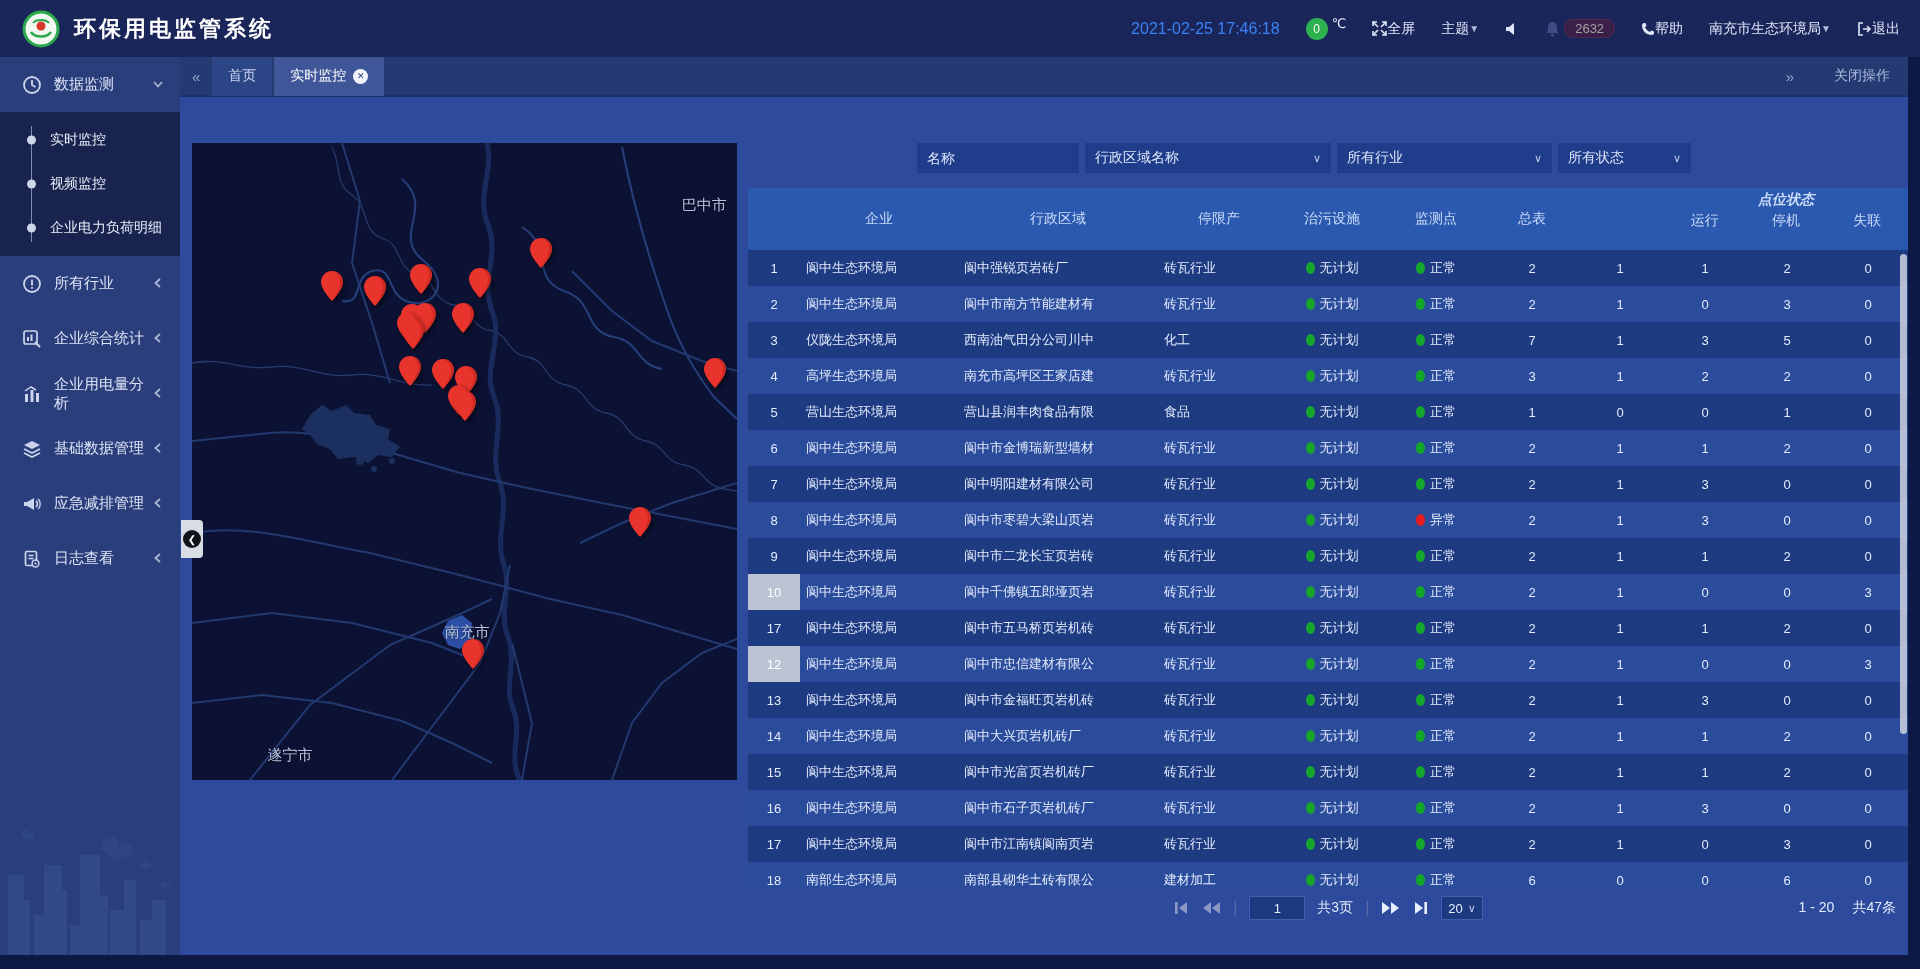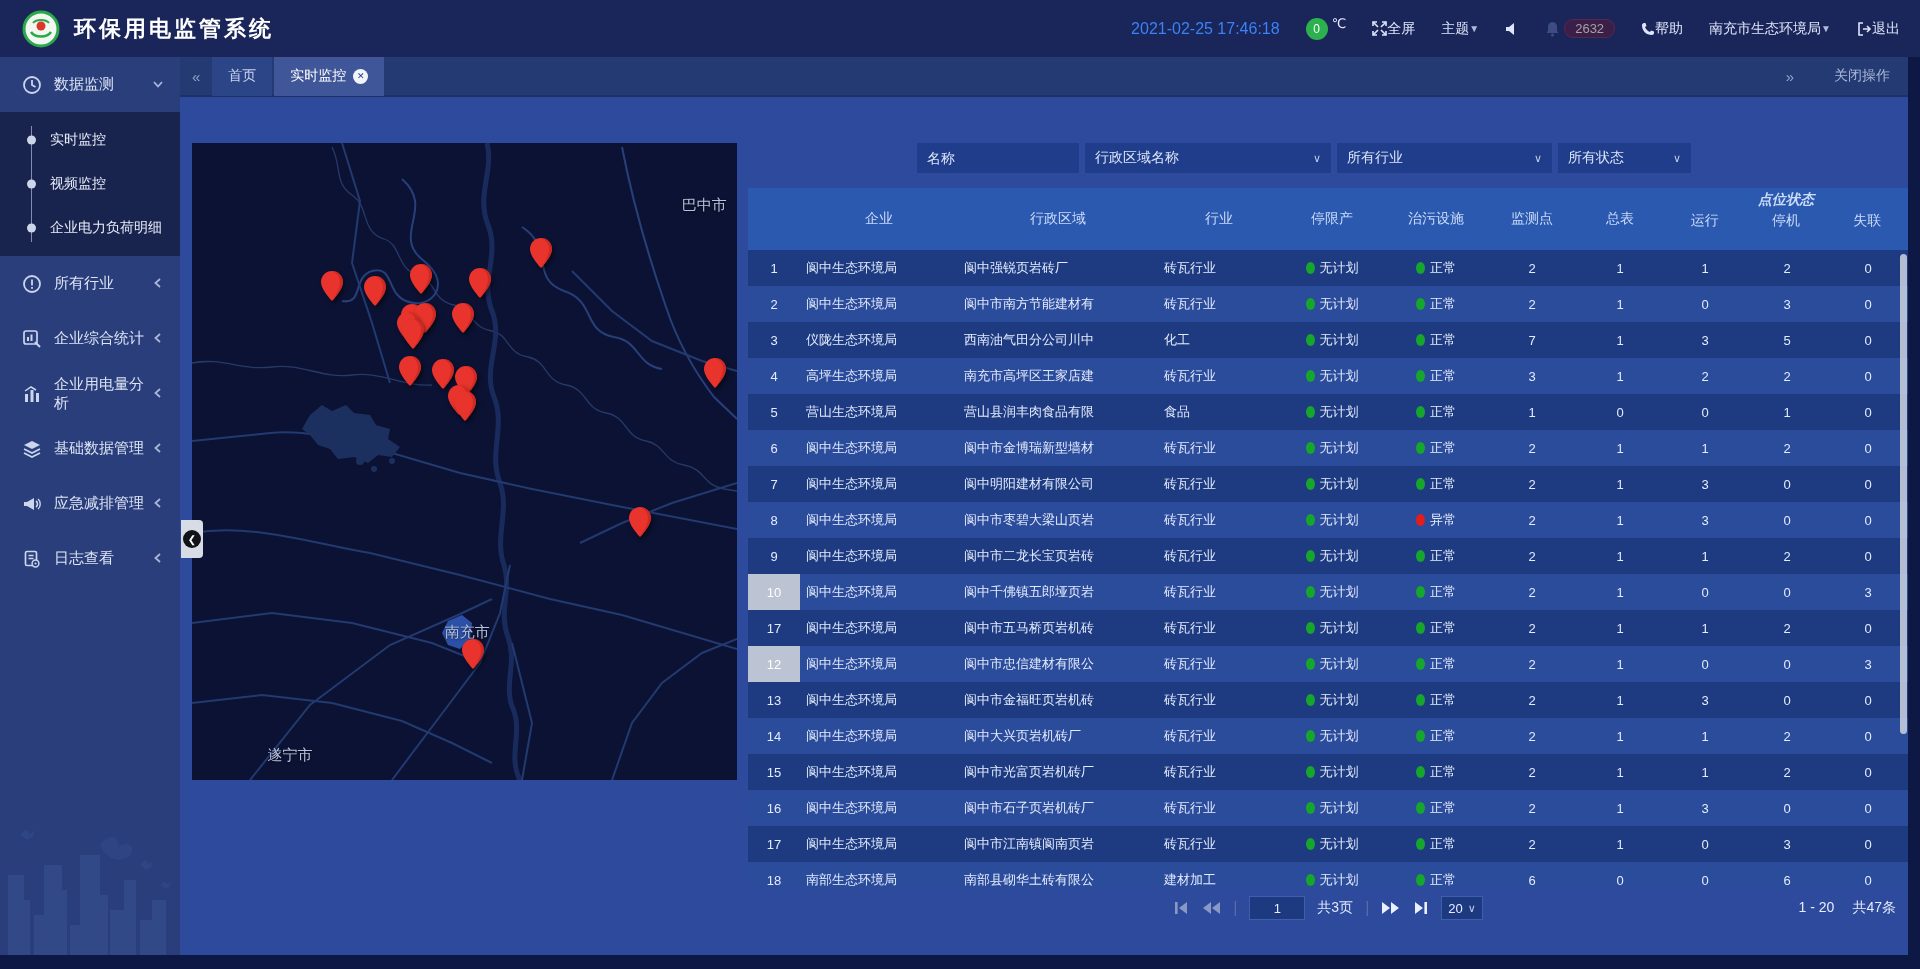--- a/index.html
+++ b/index.html
@@ -440,21 +440,20 @@
             <span class="fb-label">所有状态</span>
             <span class="fb-caret">∨</span>
           </div>
         </div>
 
         <div class="table-wrap">
           <div class="thead tgrid" id="table-head">
               <div class="th"></div>
               <div class="th">企业</div>
               <div class="th">行政区域</div>
-              <div class="th">行业</div>
               <div class="th">停限产</div>
               <div class="th">治污设施</div>
               <div class="th">监测点</div>
               <div class="th">总表</div>
               <div></div>
               <div></div>
               <div></div>
               <div class="th-group">
   <div class="th-group-title">点位状态</div>
   <div class="th-group-cols">

